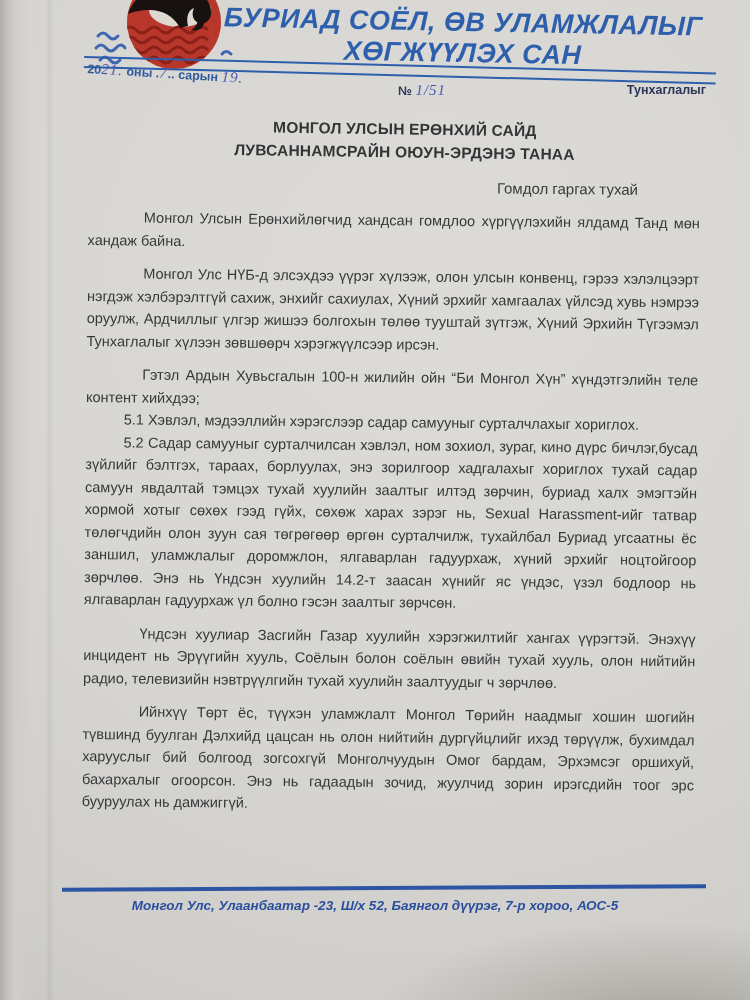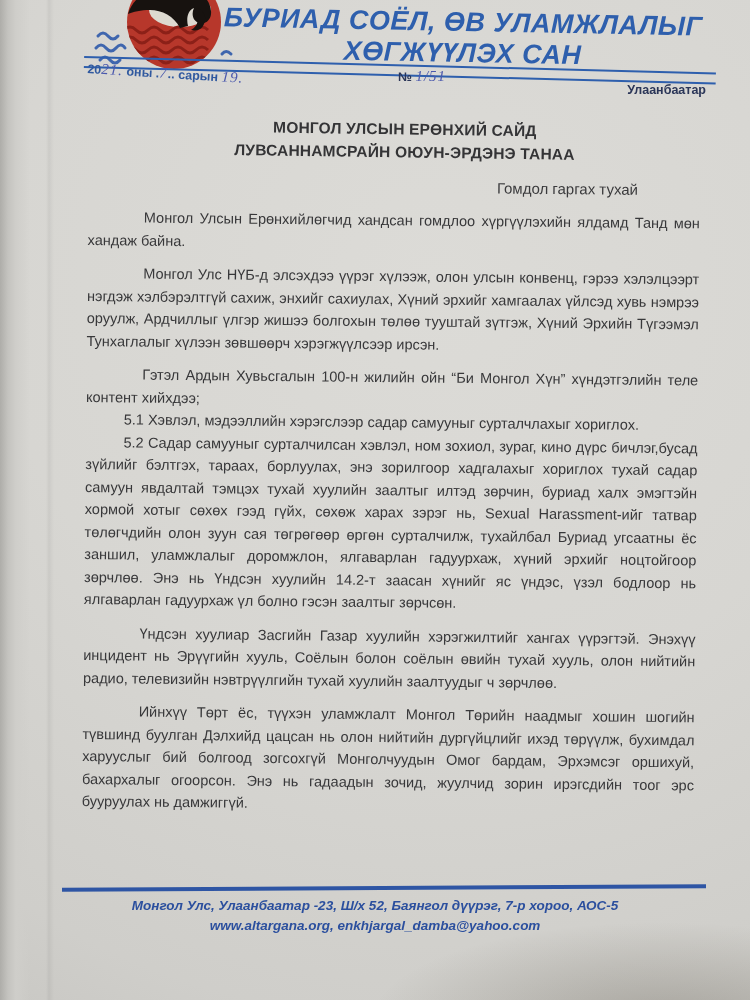--- a/index.html
+++ b/index.html
@@ -35,21 +35,21 @@
   .date-line{
     position:absolute;left:88px;top:60px;
     font-size:12.5px;font-weight:bold;color:#30599f;
     transform:rotate(3.6deg);transform-origin:left top;white-space:nowrap;
   }
   .hw{
     font-family:"Liberation Serif","DejaVu Serif",serif;
     font-style:italic;font-weight:normal;
     color:#4a58ad;font-size:15px;letter-spacing:1px;
   }
-  .doc-number{position:absolute;left:398px;top:68px;font-size:12.5px;font-weight:bold;color:#2b3658;white-space:nowrap;}
+  .doc-number{position:absolute;left:398px;top:82px;font-size:12.5px;font-weight:bold;color:#2b3658;white-space:nowrap;}
   .city{position:absolute;right:44px;top:83px;font-size:12.5px;font-weight:bold;color:#2b3658;}
 
   
   .recipient{
     position:absolute;left:0;right:0;top:117px;padding-left:60px;
     text-align:center;font-weight:bold;font-size:15.5px;line-height:23px;
     color:#343436;letter-spacing:.2px;
     transform:rotate(0.8deg);transform-origin:center top;
   }
   .subject{
@@ -123,21 +123,21 @@
       <div>БУРИАД СОЁЛ, ӨВ УЛАМЖЛАЛЫГ</div>
       <div>ХӨГЖҮҮЛЭХ САН</div>
     </div>
 
     <div class="header-rule"></div>
 
     <div class="date-line"><span>20</span><span class="hw">21.</span> <span>оны .</span><span class="hw">7</span><span>.. сарын</span> <span class="hw">19.</span></div>
 
     <div class="doc-number"><span>№</span> <span class="hw">1/51</span></div>
 
-    <div class="city">Улаанбаатар</div>
+    <div class="city">Тунхаглалыг</div>
 
     <div class="recipient">
       <div>МОНГОЛ УЛСЫН ЕРӨНХИЙ САЙД</div>
       <div>ЛУВСАННАМСРАЙН ОЮУН-ЭРДЭНЭ ТАНАА</div>
     </div>
 
     <div class="subject">Гомдол гаргах тухай</div>
 
     <div class="letter-body">
       <p>Монгол Улсын Ерөнхийлөгчид хандсан гомдлоо хүргүүлэхийн ялдамд Танд мөн хандаж байна.</p>
@@ -145,17 +145,16 @@
       <p class="tight">Гэтэл Ардын Хувьсгалын 100-н жилийн ойн “Би Монгол Хүн” хүндэтгэлийн теле контент хийхдээ;</p>
       <p class="tight item item-first">5.1 Хэвлэл, мэдээллийн хэрэгслээр садар самууныг сурталчлахыг хориглох.</p>
       <p class="item">5.2 Садар самууныг сурталчилсан хэвлэл, ном зохиол, зураг, кино дүрс бичлэг,бусад зүйлийг бэлтгэх, тараах, борлуулах, энэ зорилгоор хадгалахыг хориглох тухай садар самуун явдалтай тэмцэх тухай хуулийн заалтыг илтэд зөрчин, буриад халх эмэгтэйн хормой хотыг сөхөх гээд гүйх, сөхөж харах зэрэг нь, Sexual Harassment-ийг татвар төлөгчдийн олон зуун сая төгрөгөөр өргөн сурталчилж, тухайлбал Буриад угсаатны ёс заншил, уламжлалыг доромжлон, ялгаварлан гадуурхаж, хүний эрхийг ноцтойгоор зөрчлөө. Энэ нь Үндсэн хуулийн 14.2-т заасан хүнийг яс үндэс, үзэл бодлоор нь ялгаварлан гадуурхаж үл болно гэсэн заалтыг зөрчсөн.</p>
       <p>Үндсэн хуулиар Засгийн Газар хуулийн хэрэгжилтийг хангах үүрэгтэй. Энэхүү инцидент нь Эрүүгийн хууль, Соёлын болон соёлын өвийн тухай хууль, олон нийтийн радио, телевизийн нэвтрүүлгийн тухай хуулийн заалтуудыг ч зөрчлөө.</p>
       <p>Ийнхүү Төрт ёс, түүхэн уламжлалт Монгол Төрийн наадмыг хошин шогийн түвшинд буулган Дэлхийд цацсан нь олон нийтийн дургүйцлийг ихэд төрүүлж, бухимдал харууслыг бий болгоод зогсохгүй Монголчуудын Омог бардам, Эрхэмсэг оршихуй, бахархалыг огоорсон. Энэ нь гадаадын зочид, жуулчид зорин ирэгсдийн тоог эрс бууруулах нь дамжиггүй.</p>
     </div>
 
     <div class="footer-rule"></div>
     <div class="footer-text">
       <div>Монгол Улс, Улаанбаатар -23, Ш/х 52, Баянгол дүүрэг, 7-р хороо, АОС-5</div>
-      <div>www.altargana.org, enkhjargal_damba@yahoo.com</div>
     </div>
 
   </div>
 </div>
 
 </body></html>

